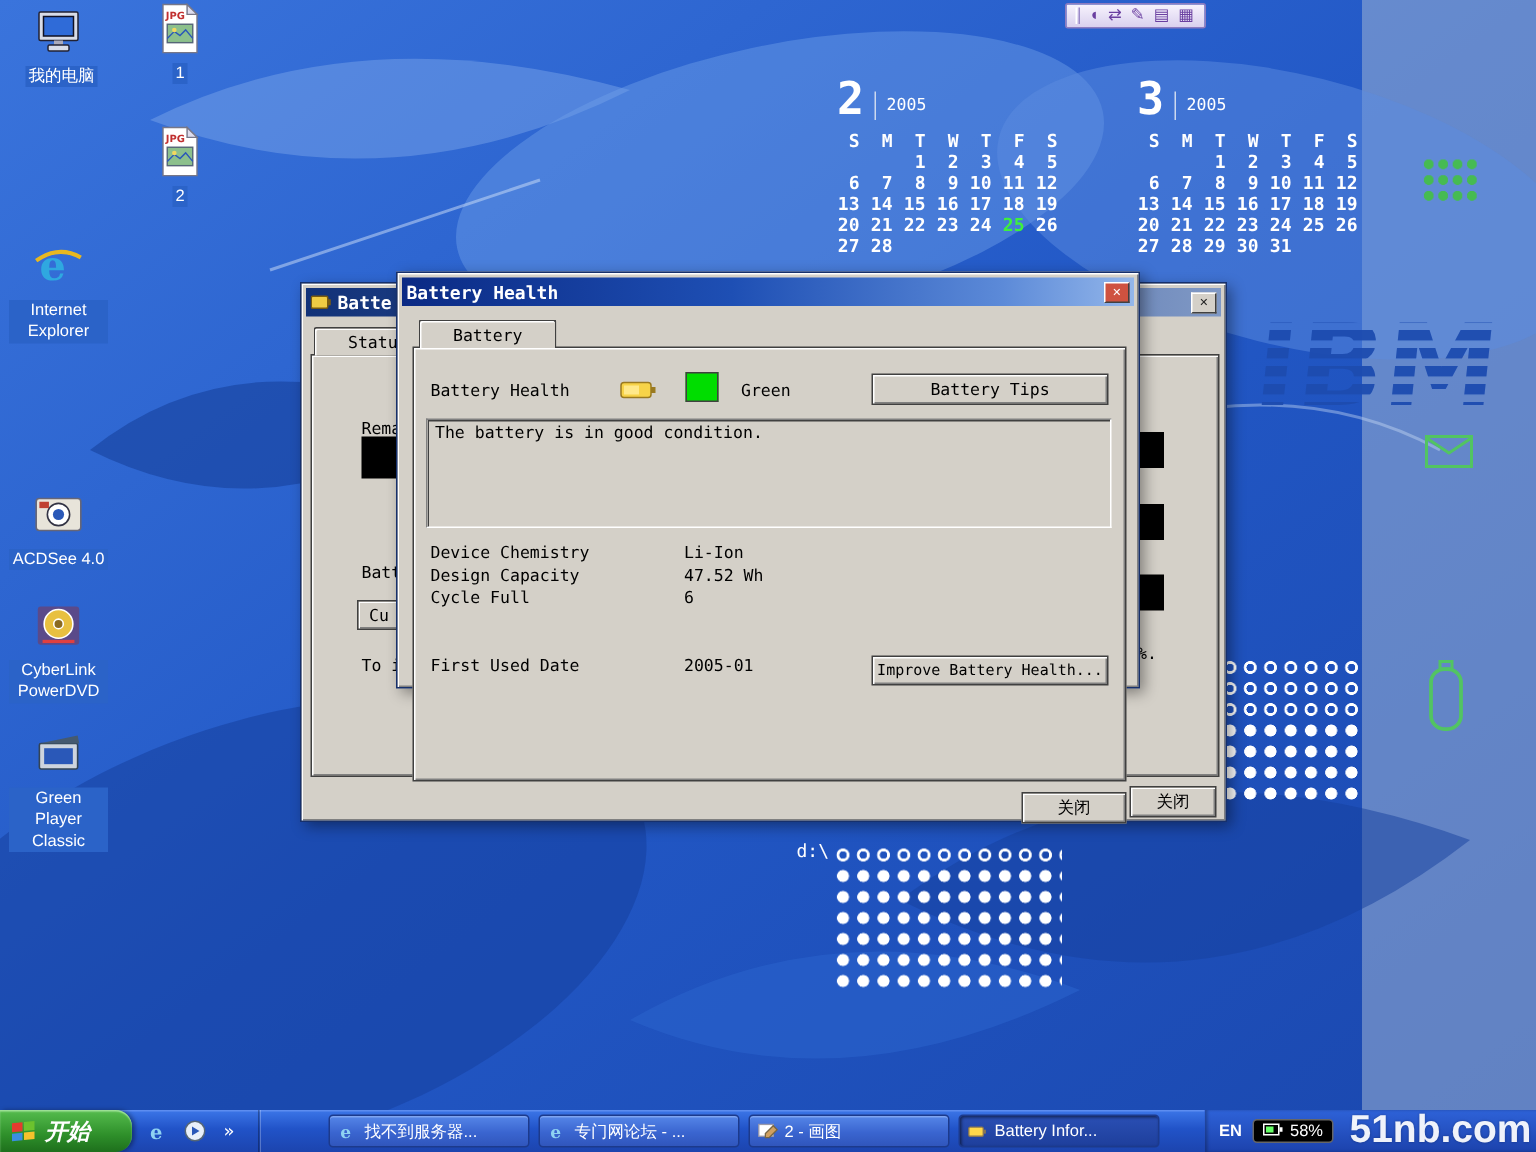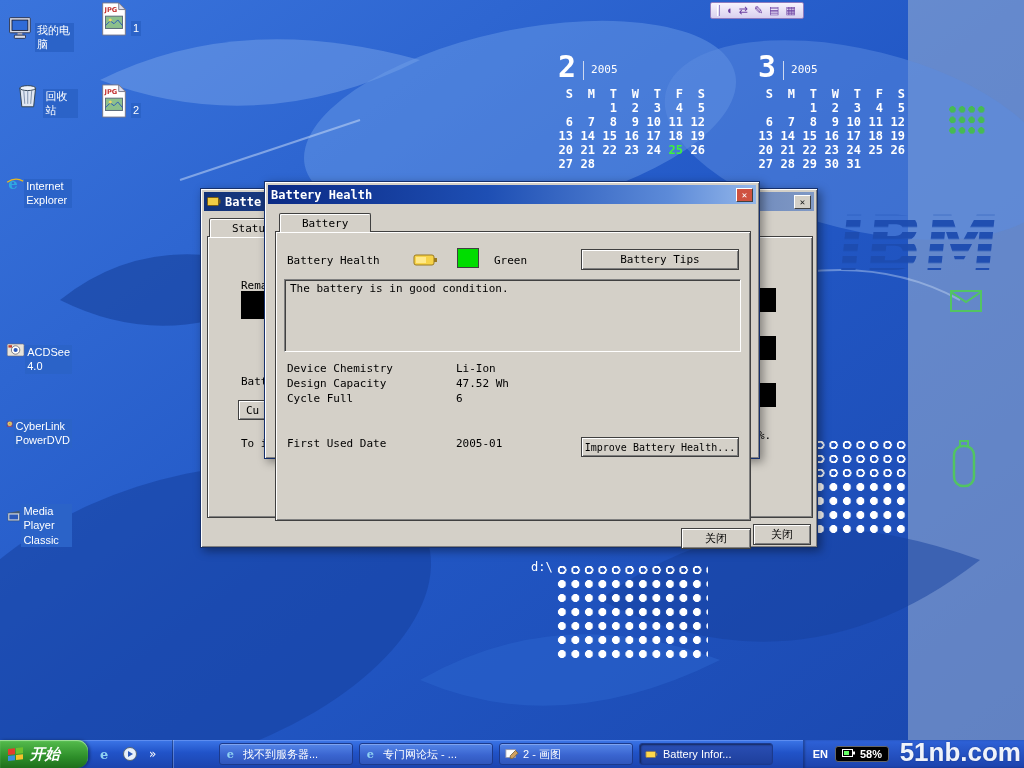--- a/index.html
+++ b/index.html
@@ -10,25 +10,25 @@
   
   #wallpaper{position:absolute;inset:0;z-index:0}
   .decor{position:absolute;z-index:2}
   .dots-filled{background-image:radial-gradient(circle 4.2px at 6px 7px,#fff 0 3.8px,rgba(0,0,0,0) 4.2px);background-size:13.5px 14px}
   .dots-outline{background-image:radial-gradient(circle 5px at 6px 7px,rgba(0,0,0,0) 0 2.4px,#fff 2.6px 4.1px,rgba(0,0,0,0) 4.5px);background-size:13.5px 14px}
   .green-grid{background-image:radial-gradient(circle 3.4px at 4.5px 4.5px,#46bb52 0 3.1px,rgba(0,0,0,0) 3.5px);background-size:9.6px 10.5px}
   #drive-label{position:absolute;left:531px;top:560px;color:#fff;font:12px "DejaVu Sans Mono",monospace;z-index:2}
 
   
   #icons{position:absolute;inset:0;z-index:3}
-  .dicon{position:absolute;width:66px;display:flex;flex-direction:row;align-items:center;cursor:default}
+  .dicon{position:absolute;width:66px;display:flex;flex-direction:column;align-items:center;cursor:default}
   .dicon.file{width:46px}
   .dicon-img{width:34px;height:34px}
   .dicon-img svg{width:100%;height:100%}
-  .dicon-label{margin-top:19px;font-size:11px;color:#fff;background:var(--labelbg,#2b63c8);padding:0 2px;line-height:1.3;max-width:68px}
+  .dicon-label{margin-top:6px;font-size:11px;color:#fff;background:var(--labelbg,#2b63c8);padding:0 2px;text-align:center;line-height:1.3;max-width:68px}
 
   
   .calendar{position:absolute;z-index:2;color:#fff;font-family:"DejaVu Sans Mono",monospace}
   .cal-head{display:flex;align-items:flex-end;margin-left:2px}
   .cal-month{font-size:30px;font-weight:bold;line-height:.85}
   .cal-year{font-size:11px;margin-left:7px;padding-left:7px;border-left:1px solid #cdd9ef;line-height:1.7}
   .cal-grid{display:grid;grid-template-columns:repeat(7,22px);margin-top:7px;font-size:12px;font-weight:bold}
   .cal-cell{text-align:right;padding-right:5px;height:14px;line-height:14px}
   .cal-cell.hl{color:var(--hl,#3ef03e)}
 
@@ -81,21 +81,21 @@
   .task-btn{width:134px;height:22px;background:linear-gradient(#5586e8,#3a65d0 55%,#3056bc);
        border:1px solid #1c3a8c;border-radius:3px;box-shadow:inset 0 1px 0 #7fa4f0;color:#fff;font-size:11px;
        display:flex;align-items:center;gap:4px;padding:0 5px;overflow:hidden;white-space:nowrap;cursor:default}
   .task-btn.active{background:linear-gradient(#2a4fb4,#1e3f9c);box-shadow:inset 1px 1px 2px rgba(0,0,0,.5)}
   .task-ico{width:14px;height:14px;flex:none}
   .task-ico svg{width:14px;height:14px}
   #tray{display:flex;align-items:center;gap:7px;height:28px;margin-left:auto;padding:0 135px 0 10px;
        background:linear-gradient(#2e62d8,#1c42ac);box-shadow:inset 2px 0 2px rgba(0,0,0,.25)}
   .tray-lang{color:#fff;font-size:11px;font-weight:bold;cursor:default}
   .tray-batt{display:flex;gap:4px;background:#000;border:1px solid #666;border-radius:3px;
-       color:#fff;font-size:11px;font-weight:bold;padding:1px 6px;cursor:default}
+       color:#fff;font-size:11px;font-weight:normal;padding:1px 6px;cursor:default}
   #watermark{position:absolute;right:3px;bottom:0;z-index:60;font-size:26px;font-weight:bold;color:#fff;
        opacity:.93;text-shadow:0 0 2px rgba(0,0,0,.3)}
 </style>
 </head>
 <body>
 
 <div id="desktop">
 
   <svg id="wallpaper" width="1024" height="768" viewBox="0 0 1024 768">
     <defs>
@@ -152,28 +152,20 @@
   <div id="icons">
       <div class="dicon" style="left:8px;top:4px">
         <div class="dicon-img"><svg viewBox="0 0 34 32">
             <rect x="2" y="3" width="26" height="19" rx="1" fill="#d8dce8" stroke="#223"></rect>
             <rect x="5" y="6" width="20" height="13" fill="#2f6bd8" stroke="#112"></rect>
             <rect x="12" y="22" width="6" height="3" fill="#aab"></rect>
             <rect x="8" y="25" width="14" height="4" rx="1" fill="#d8dce8" stroke="#223"></rect>
           </svg></div>
         <div class="dicon-label">我的电脑</div>
       </div>
-      <div class="dicon" style="left:12px;top:70px">
-        <div class="dicon-img"><svg viewBox="0 0 32 32">
-            <path d="M8 10 h16 l-2 19 h-12 z" fill="#dfe7f2" stroke="#345"></path>
-            <ellipse cx="16" cy="10" rx="8" ry="2.5" fill="#eef3fa" stroke="#345"></ellipse>
-            <path d="M12 13 l1 13 M16 13 v13 M20 13 l-1 13" stroke="#7f93ad" fill="none"></path>
-          </svg></div>
-        <div class="dicon-label">回收站</div>
-      </div>
       <div class="dicon" style="left:6px;top:160px">
         <div class="dicon-img"><svg viewBox="0 0 32 32">
             <text x="4" y="25" font-size="26" font-weight="bold" font-family="DejaVu Serif, serif" fill="#2fa8e0">e</text>
             <path d="M2 13 Q16 3 30 11" stroke="#e8b820" stroke-width="2.5" fill="none"></path>
           </svg></div>
         <div class="dicon-label">Internet Explorer</div>
       </div>
       <div class="dicon" style="left:6px;top:326px">
         <div class="dicon-img"><svg viewBox="0 0 32 32">
             <rect x="2" y="6" width="28" height="20" rx="2" fill="#e8e4da" stroke="#667"></rect>
@@ -191,21 +183,21 @@
             <rect x="6" y="25" width="20" height="2" fill="#e04040"></rect>
           </svg></div>
         <div class="dicon-label">CyberLink PowerDVD</div>
       </div>
       <div class="dicon" style="left:6px;top:485px">
         <div class="dicon-img"><svg viewBox="0 0 32 32">
             <rect x="4" y="10" width="24" height="16" rx="1" fill="#cdd4de" stroke="#345"></rect>
             <path d="M4 10 l24 -5 l1 5 z" fill="#455a70"></path>
             <rect x="7" y="13" width="18" height="10" fill="#2a58b8"></rect>
           </svg></div>
-        <div class="dicon-label">Media Player Classic</div>
+        <div class="dicon-label">Green Player Classic</div>
       </div>
       <div class="dicon file" style="left:97px;top:2px">
         <div class="dicon-img"><svg viewBox="0 0 30 36">
             <path d="M3 1 h17 l7 7 v27 H3 z" fill="#fff" stroke="#778"></path>
             <path d="M20 1 l7 7 h-7 z" fill="#dde" stroke="#778"></path>
             <text x="5" y="11" font-size="7" font-weight="bold" fill="#c03030" font-family="DejaVu Sans, sans-serif">JPG</text>
             <rect x="6" y="15" width="18" height="13" fill="#8cc08c" stroke="#567"></rect>
             <path d="M6 25 l5 -5 4 3 4 -4 5 6" stroke="#2a58b8" fill="none"></path>
             <circle cx="11" cy="19" r="1.6" fill="#f2d860"></circle>
           </svg></div>

